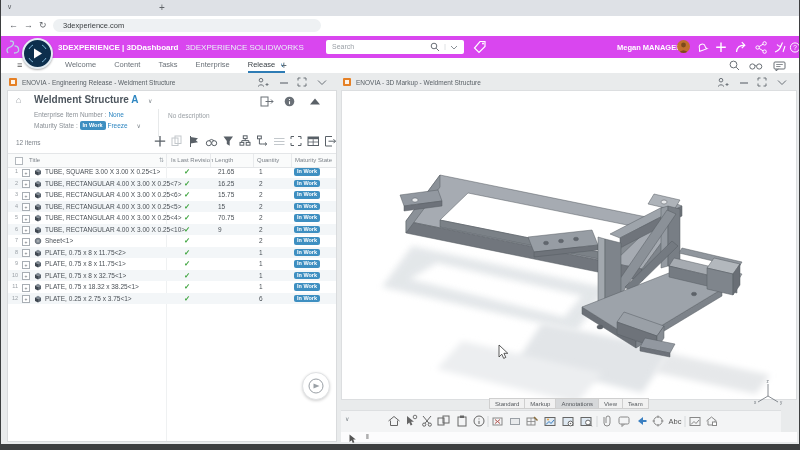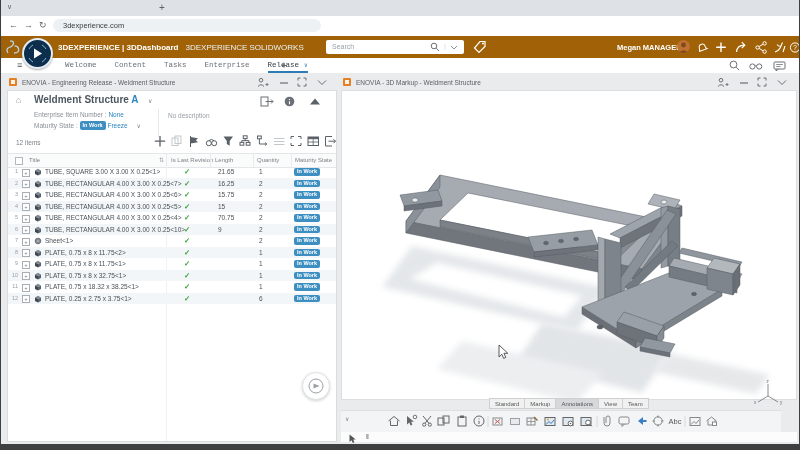--- a/index.html
+++ b/index.html
@@ -10,37 +10,37 @@
   .tabstrip{position:absolute;left:0;top:0;right:0;height:16px;background:#dee1e6;}
   .tabchev{position:absolute;left:6px;top:3px;font-size:7px;color:#5f6368;}
   .btab{position:absolute;left:26px;top:2px;width:122px;height:14px;background:#fff;border-radius:7px 7px 0 0;display:flex;align-items:center;padding:0 6px;gap:4px;font-size:7.5px;color:#3c4043;}
   .favicon{width:8px;height:8px;border-radius:50%;background:#1a73a8;flex:0 0 auto;}
   .tab-close{margin-left:auto;color:#80868b;font-size:8px;}
   .newtab{position:absolute;left:158px;top:2px;font-size:10px;color:#5f6368;}
   .urlrow{position:absolute;left:0;top:16px;right:0;height:20px;background:#fff;}
   .navbtn{position:absolute;top:4px;font-size:9px;color:#5f6368;}
   .urlpill{position:absolute;left:52px;top:3px;width:258px;height:13px;background:#eef1f3;border-radius:7px;font-size:7.5px;color:#3c4043;line-height:13px;padding-left:10px;}
   
-  .appbar{position:absolute;left:0;top:36px;right:0;height:38px;background:#a16207;}
+  .appbar{position:absolute;left:0;top:36px;right:0;height:38px;background:#d946ef;}
   .brand{position:absolute;left:57px;top:7px;font-size:8px;color:#fff;white-space:nowrap;}
   .brand b{font-weight:bold;}
   .brand .app{margin-left:7px;font-weight:normal;color:#eaf2f8;}
   .compass{position:absolute;left:21px;top:38px;width:27px;height:27px;border-radius:50%;background:#0d2f4d;border:2px solid #e4edf3;z-index:30;box-shadow:0 1px 2px rgba(0,0,0,.3);}
   .logo3ds{position:absolute;left:4px;top:39px;z-index:30;}
   .searchbox{position:absolute;left:325px;top:4px;width:138px;height:14px;background:#fff;border-radius:2px;}
   .searchph{position:absolute;left:6px;top:0;font-size:7px;color:#9aa0a6;line-height:14px;}
   .sb-ico{position:absolute;top:2px;}
   .tagicon{position:absolute;left:472px;top:4px;}
   .username{position:absolute;left:616px;top:7px;font-size:7.5px;font-weight:bold;color:#fff;}
   .avatar{position:absolute;left:676px;top:4px;width:13px;height:13px;border-radius:50%;background:#c0702f;overflow:hidden;}
   .topicons{position:absolute;left:694px;top:5px;}
   
   .navrow{position:absolute;left:0;top:58px;right:0;height:15px;background:#fff;border-bottom:1px solid #e3e5e7;}
   .hamburger{position:absolute;left:16px;top:2px;font-size:9px;color:#555;}
-  .navtabs{position:absolute;left:64px;top:0;height:15px;display:flex;gap:18px;font-size:7.5px;color:#6a7178;font-family:Liberation Mono, monospace;}
+  .navtabs{position:absolute;left:64px;top:0;height:15px;display:flex;gap:18px;font-size:7.5px;color:#6a7178;}
   .ntab{line-height:14px;height:13px;}
   .ntab.active{color:#3a4147;border-bottom:2px solid #2e7cb5;}
   .ntab .tc{font-size:6px;color:#2e7cb5;margin-left:5px;}
   .navplus{position:absolute;left:280px;top:2px;font-size:10px;color:#5f6b73;}
   .navright{position:absolute;right:8px;top:2px;}
   
   .content{position:absolute;left:0;top:73px;right:0;bottom:0;background:#e9ebec;}
   .panel{position:absolute;top:3px;bottom:2px;}
   .panel-l{left:6px;width:330px;}
   .panel-r{left:340px;width:456px;}

